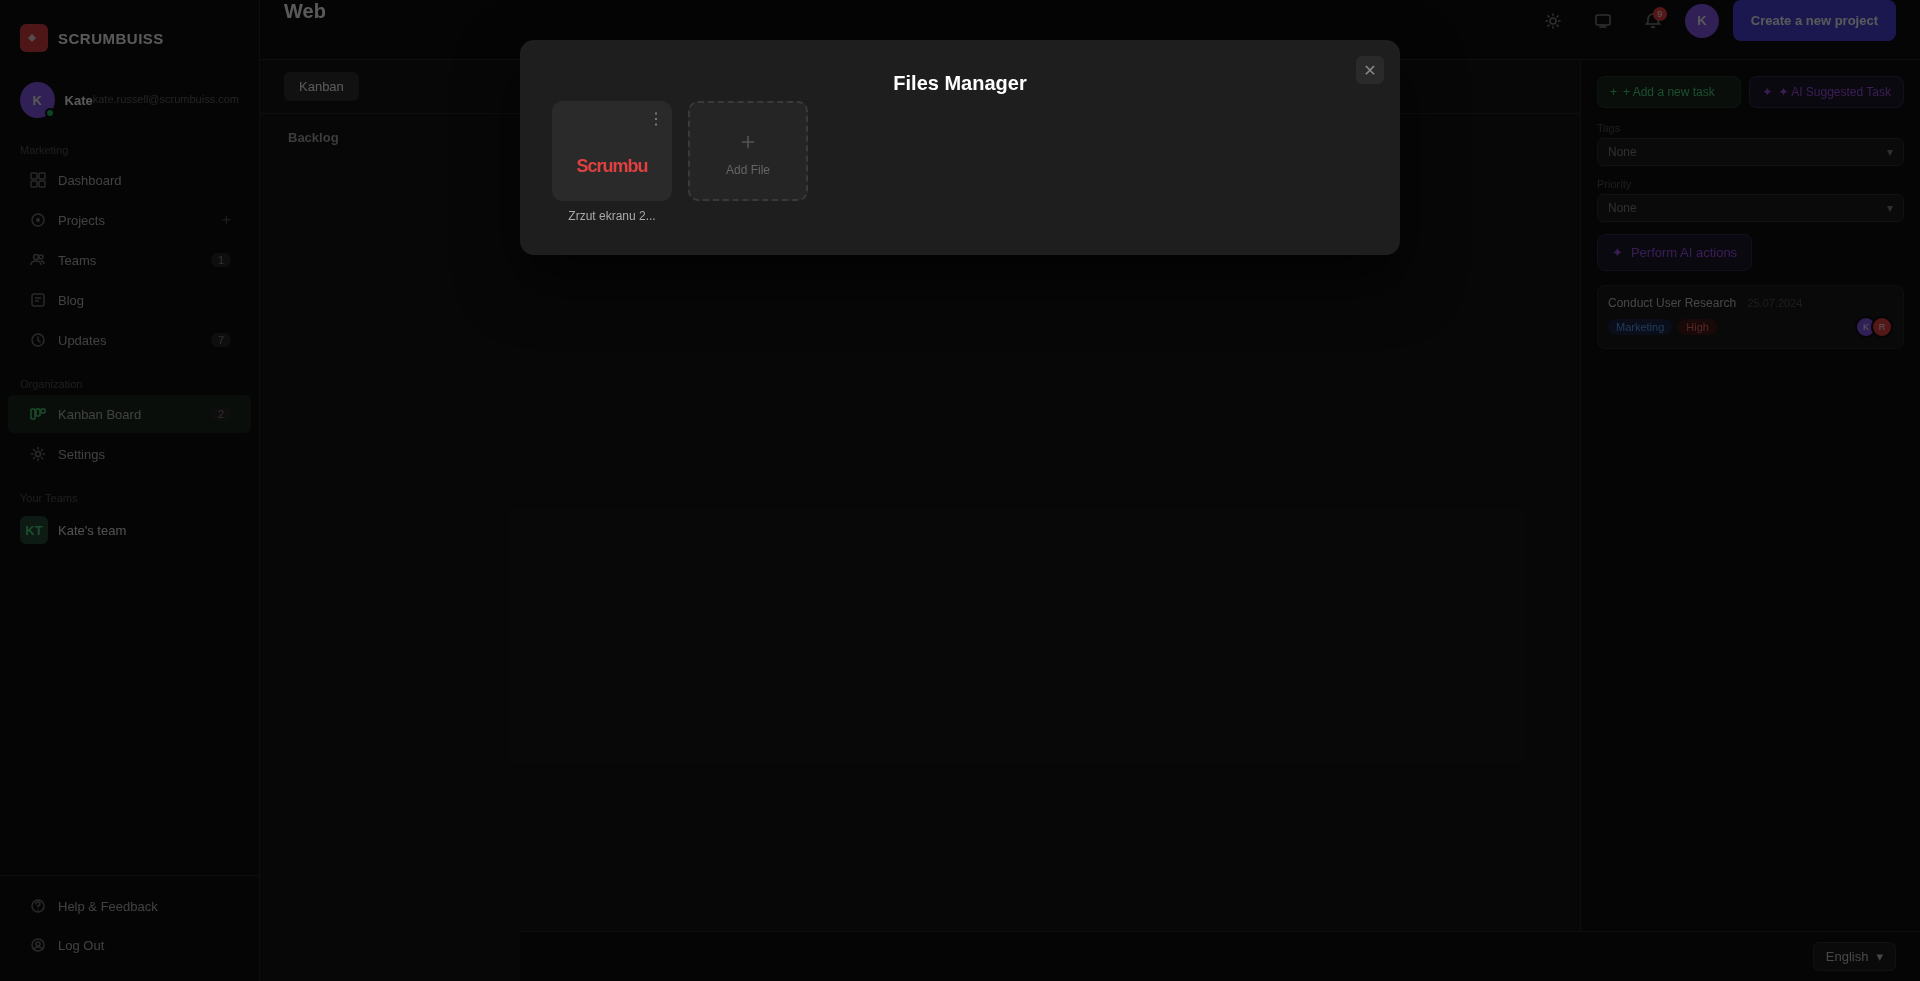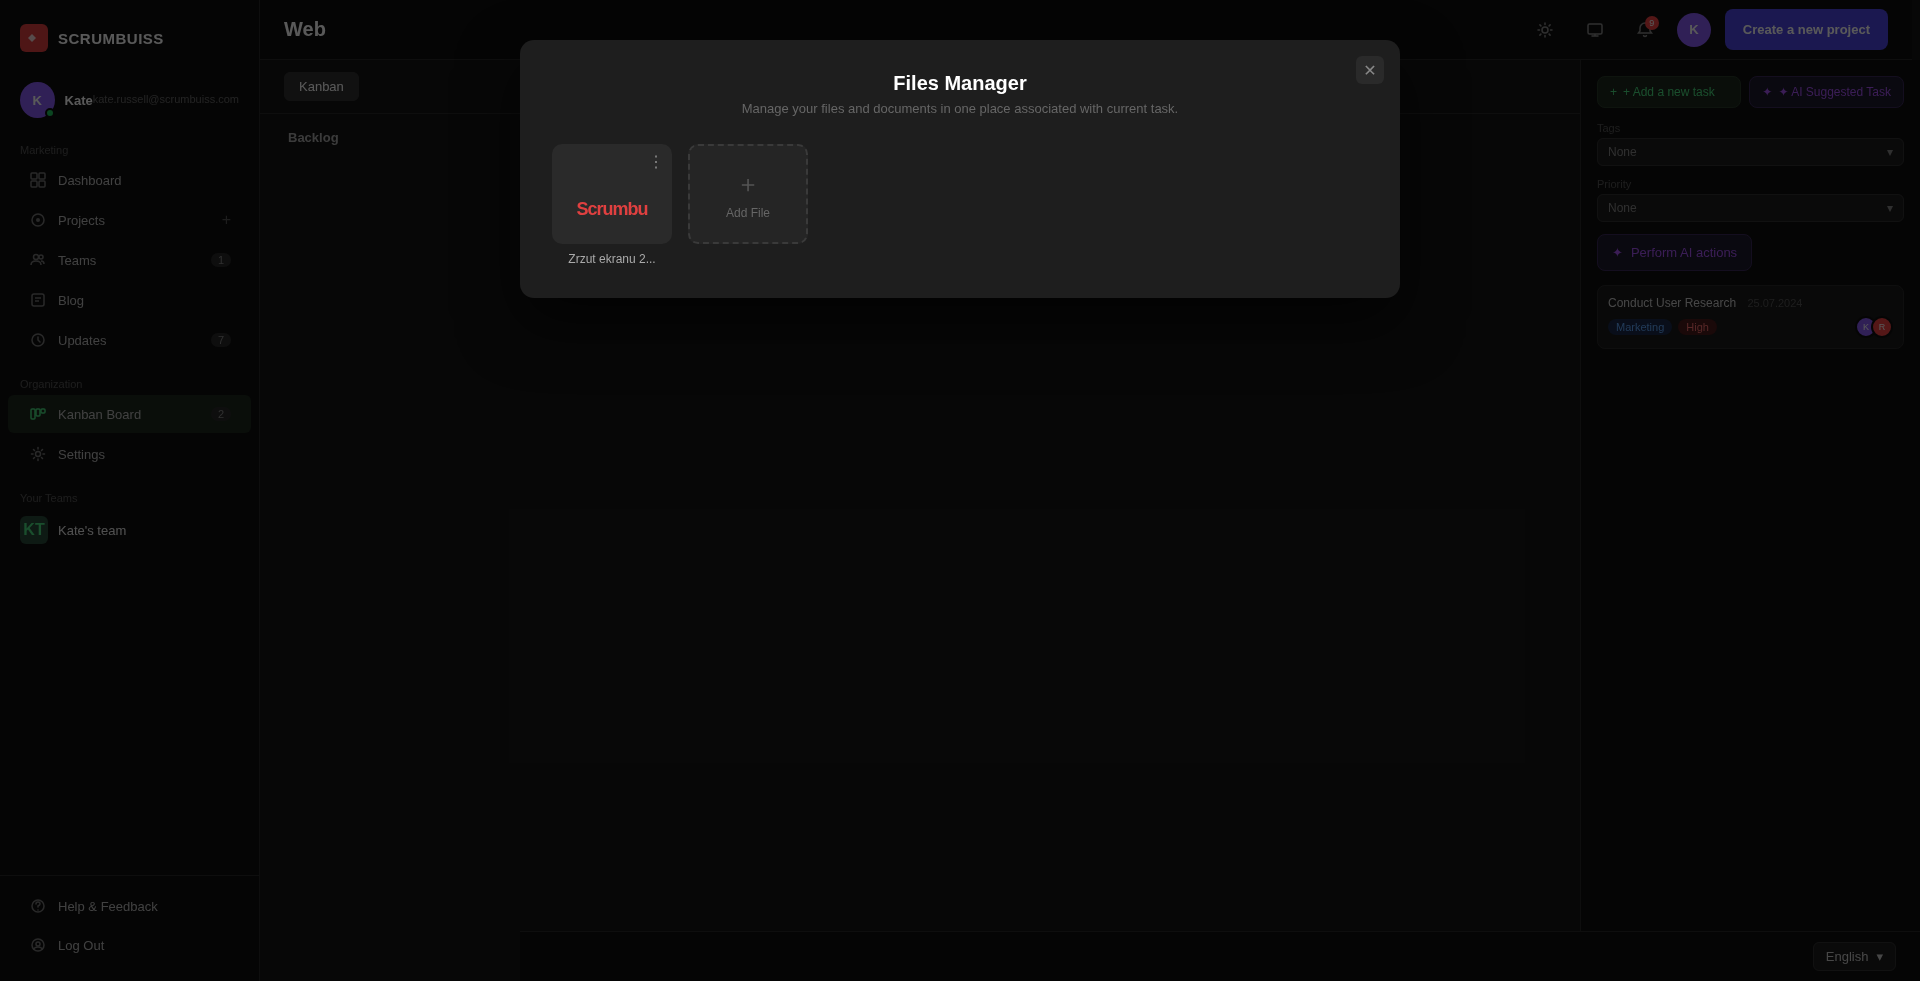--- a/index.html
+++ b/index.html
@@ -137,21 +137,21 @@
       align-items: center;
       gap: 10px;
       padding: 8px 20px;
       cursor: pointer;
     }
     .team-avatar {
       width: 28px; height: 28px;
       border-radius: 6px;
       background: #2a4a3a;
       display: flex; align-items: center; justify-content: center;
-      font-size: 16px; font-weight: bold; color: #4ade80;
+      font-size: 13px; font-weight: bold; color: #4ade80;
     }
     .team-name {
       font-size: 13px;
       color: #e5e5e5;
     }
 
     .sidebar-bottom {
       margin-top: auto;
       border-top: 1px solid #2a2a2a;
       padding-top: 10px;
@@ -163,26 +163,26 @@
       left: 260px;
       top: 0;
       right: 0;
       height: 100%;
       background: #161616;
     }
 
     
     .header {
       position: absolute;
-      top: 0; left: 0; right: 8px;
+      top: 0; left: 0; right: 0;
       height: 60px;
       background: #111;
       border-bottom: 1px solid #2a2a2a;
       display: flex;
-      align-items: center;
+      align-items: flex-start;
       padding: 0 24px;
     }
     .header-title {
       font-size: 20px;
       font-weight: 700;
       color: #fff;
     }
     .header-spacer { flex: 1; }
     .header-actions {
       display: flex;
@@ -847,21 +847,20 @@
       <span>English</span>
       <span>▾</span>
     </div>
   </div>
 </div>
 
 <div class="modal-overlay">
   <div class="modal">
     <button class="modal-close">✕</button>
     <div class="modal-title">Files Manager</div>
-    <div class="modal-subtitle">Manage your files and documents in one place associated with current task.</div>
 
     <div class="files-grid">
 
       <div class="file-item">
         <div class="file-thumbnail">
           <span class="file-menu-dots">⋮</span>
           <div class="file-thumbnail-content">
             <span class="scrumbu-logo-text">Scrumbu</span>
           </div>
         </div>

